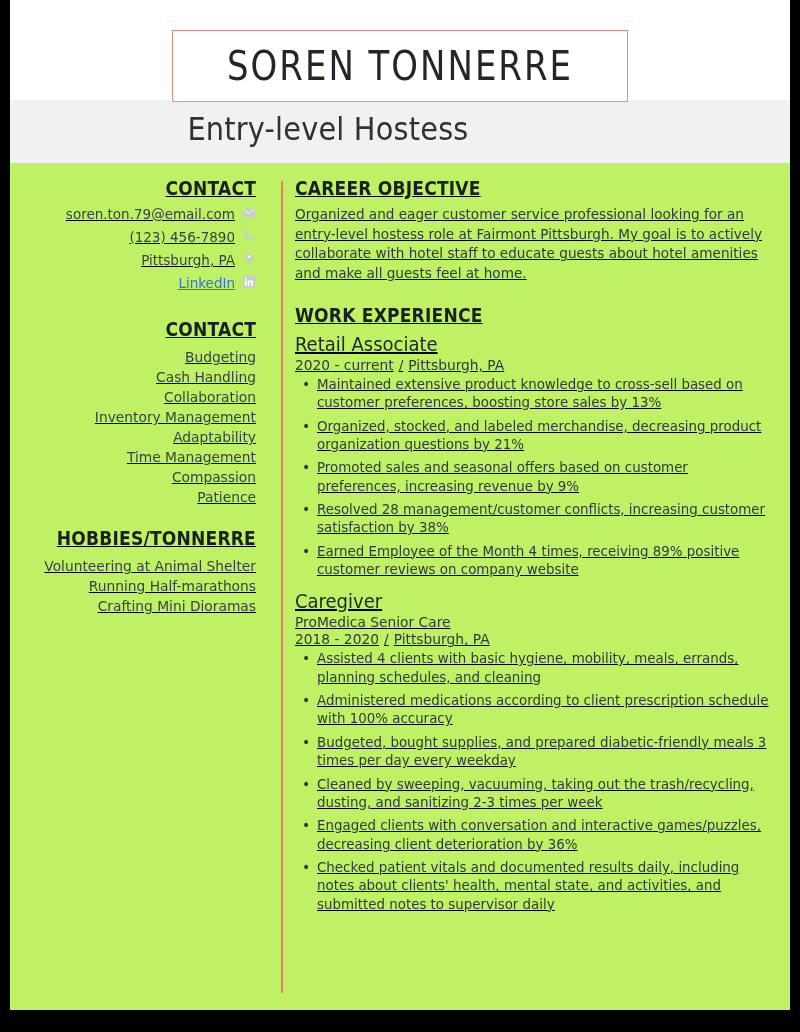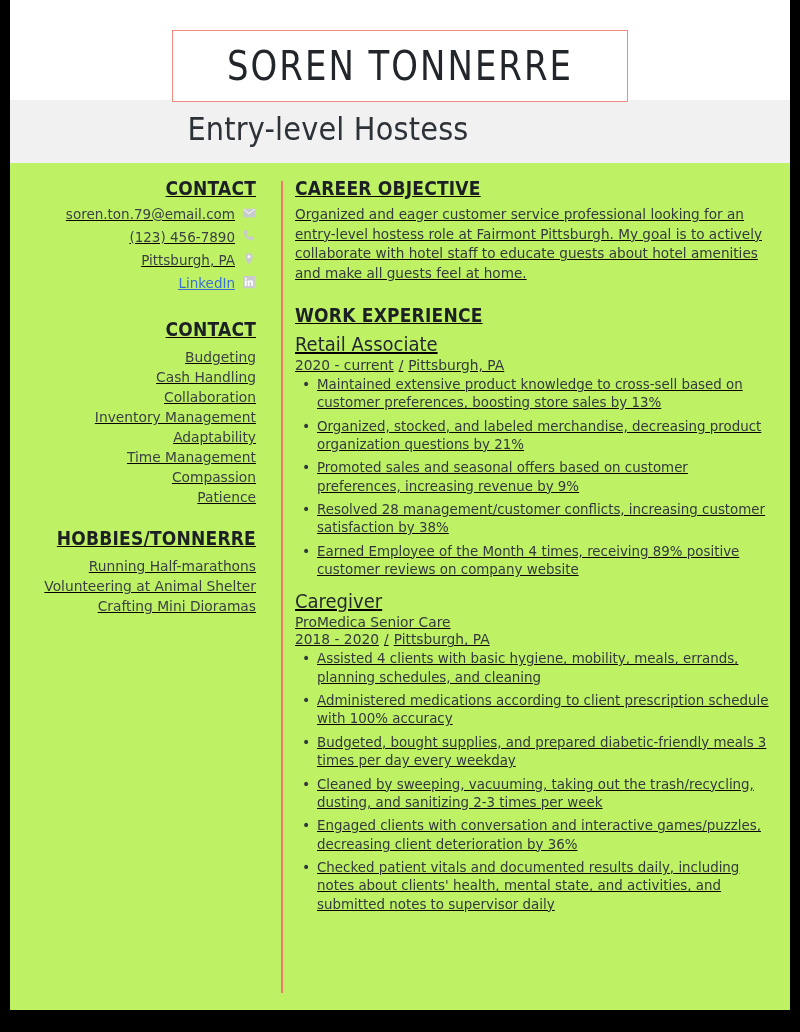--- a/index.html
+++ b/index.html
@@ -292,22 +292,22 @@
           <div class="left-item">Collaboration</div>
           <div class="left-item">Inventory Management</div>
           <div class="left-item">Adaptability</div>
           <div class="left-item">Time Management</div>
           <div class="left-item">Compassion</div>
           <div class="left-item">Patience</div>
         </div>
 
         <div class="left-block">
           <div class="sec-head-left">HOBBIES/TONNERRE</div>
+          <div class="left-item">Volunteering at Animal Shelter</div>
           <div class="left-item">Running Half-marathons</div>
-          <div class="left-item">Volunteering at Animal Shelter</div>
           <div class="left-item">Crafting Mini Dioramas</div>
         </div>
 
       </div>
 
       <div class="right-col">
 
         <div>
           <div class="sec-head-right">CAREER OBJECTIVE</div>
           <div class="objective">Organized and eager customer service professional looking for an entry-level hostess role at Fairmont Pittsburgh. My goal is to actively collaborate with hotel staff to educate guests about hotel amenities and make all guests feel at home.</div>

